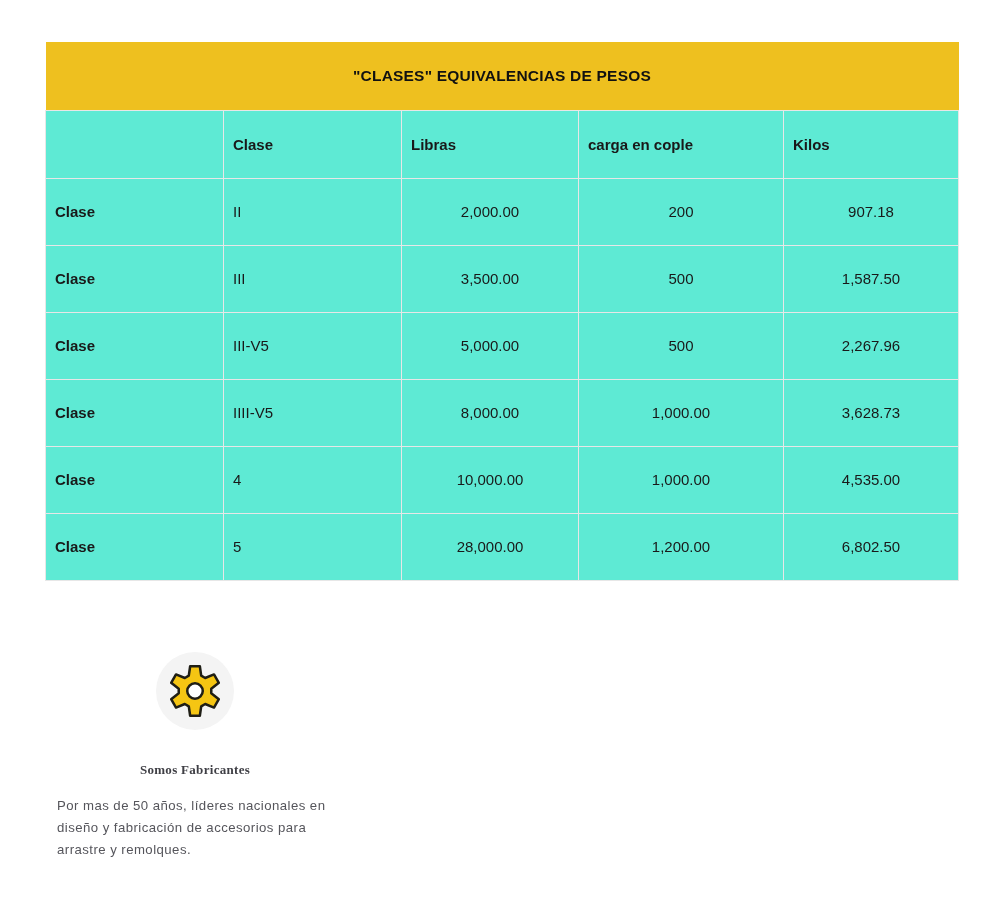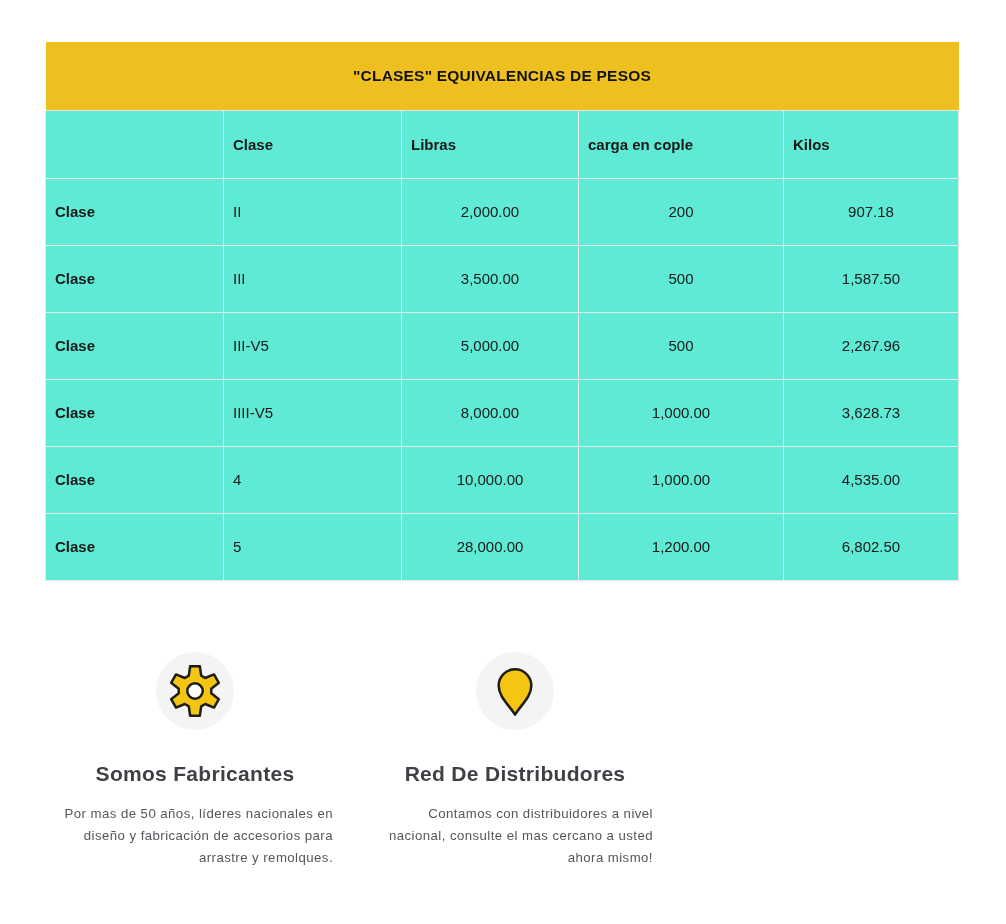--- a/index.html
+++ b/index.html
@@ -50,29 +50,29 @@
   }
   .card{display:flex;flex-direction:column;align-items:center;}
   .icon-circle{
     width:78px;height:78px;border-radius:50%;
     background:#F4F4F4;
     display:flex;align-items:center;justify-content:center;
     flex:0 0 auto;
   }
   .card h3{
     margin:32px 0 0;
-    font-size:21px;font-weight:700;color:var(--title-text);
-    letter-spacing:.3px;text-align:center;
+    font-size:13px;font-weight:700;color:var(--title-text);
+    letter-spacing:.3px;text-align:center;font-family:Liberation Serif, serif;
   }
   .card p{
     align-self:stretch;
     margin:17px 0 0;padding:0 12px;
     font-size:13.2px;line-height:22px;
     color:var(--body-text);letter-spacing:.45px;
-    text-align:right;
+    text-align:left;
   }
   svg{display:block;}
 </style>
 </head>
 <body>
 
 <div class="table-wrap">
   <table>
     <colgroup>
       <col style="width:178px">
@@ -149,25 +149,14 @@
           <path d="M27 6.5 L37 6.5 L38.4 16.2 L42.5 18.6 L51.6 14.9 L56.6 23.5 L48.8 29.6 L48.8 34.4 L56.6 40.5 L51.6 49.1 L42.5 45.4 L38.4 47.8 L37 57.5 L27 57.5 L25.6 47.8 L21.5 45.4 L12.4 49.1 L7.4 40.5 L15.2 34.4 L15.2 29.6 L7.4 23.5 L12.4 14.9 L21.5 18.6 L25.6 16.2 Z" fill="#F5C513" stroke="#1F1E15" stroke-width="2.6" stroke-linejoin="round"></path>
           <circle cx="32" cy="32" r="8" fill="#FFFFFF" stroke="#1F1E15" stroke-width="2.6"></circle>
         </svg>
       </span>
     </div>
     <h3>Somos Fabricantes</h3>
     <p>Por mas de 50 años, líderes nacionales en diseño y fabricación de accesorios para arrastre y remolques.</p>
   </div>
 
 
-  <div class="card">
-    <div class="icon-circle">
-      <span>
-        <svg width="58" height="58" viewBox="0 0 64 64">
-          <path d="M32 58 C25 47 14 38.5 14 26 A18 18 0 1 1 50 26 C50 38.5 39 47 32 58 Z" fill="#F5C513" stroke="#1F1E15" stroke-width="2.8" stroke-linejoin="round"></path>
-        </svg>
-      </span>
-    </div>
-    <h3>Red De Distribudores</h3>
-    <p>Contamos con distribuidores a nivel nacional, consulte el mas cercano a usted ahora mismo!</p>
-  </div>
 
 </div>
 
 </body></html>

